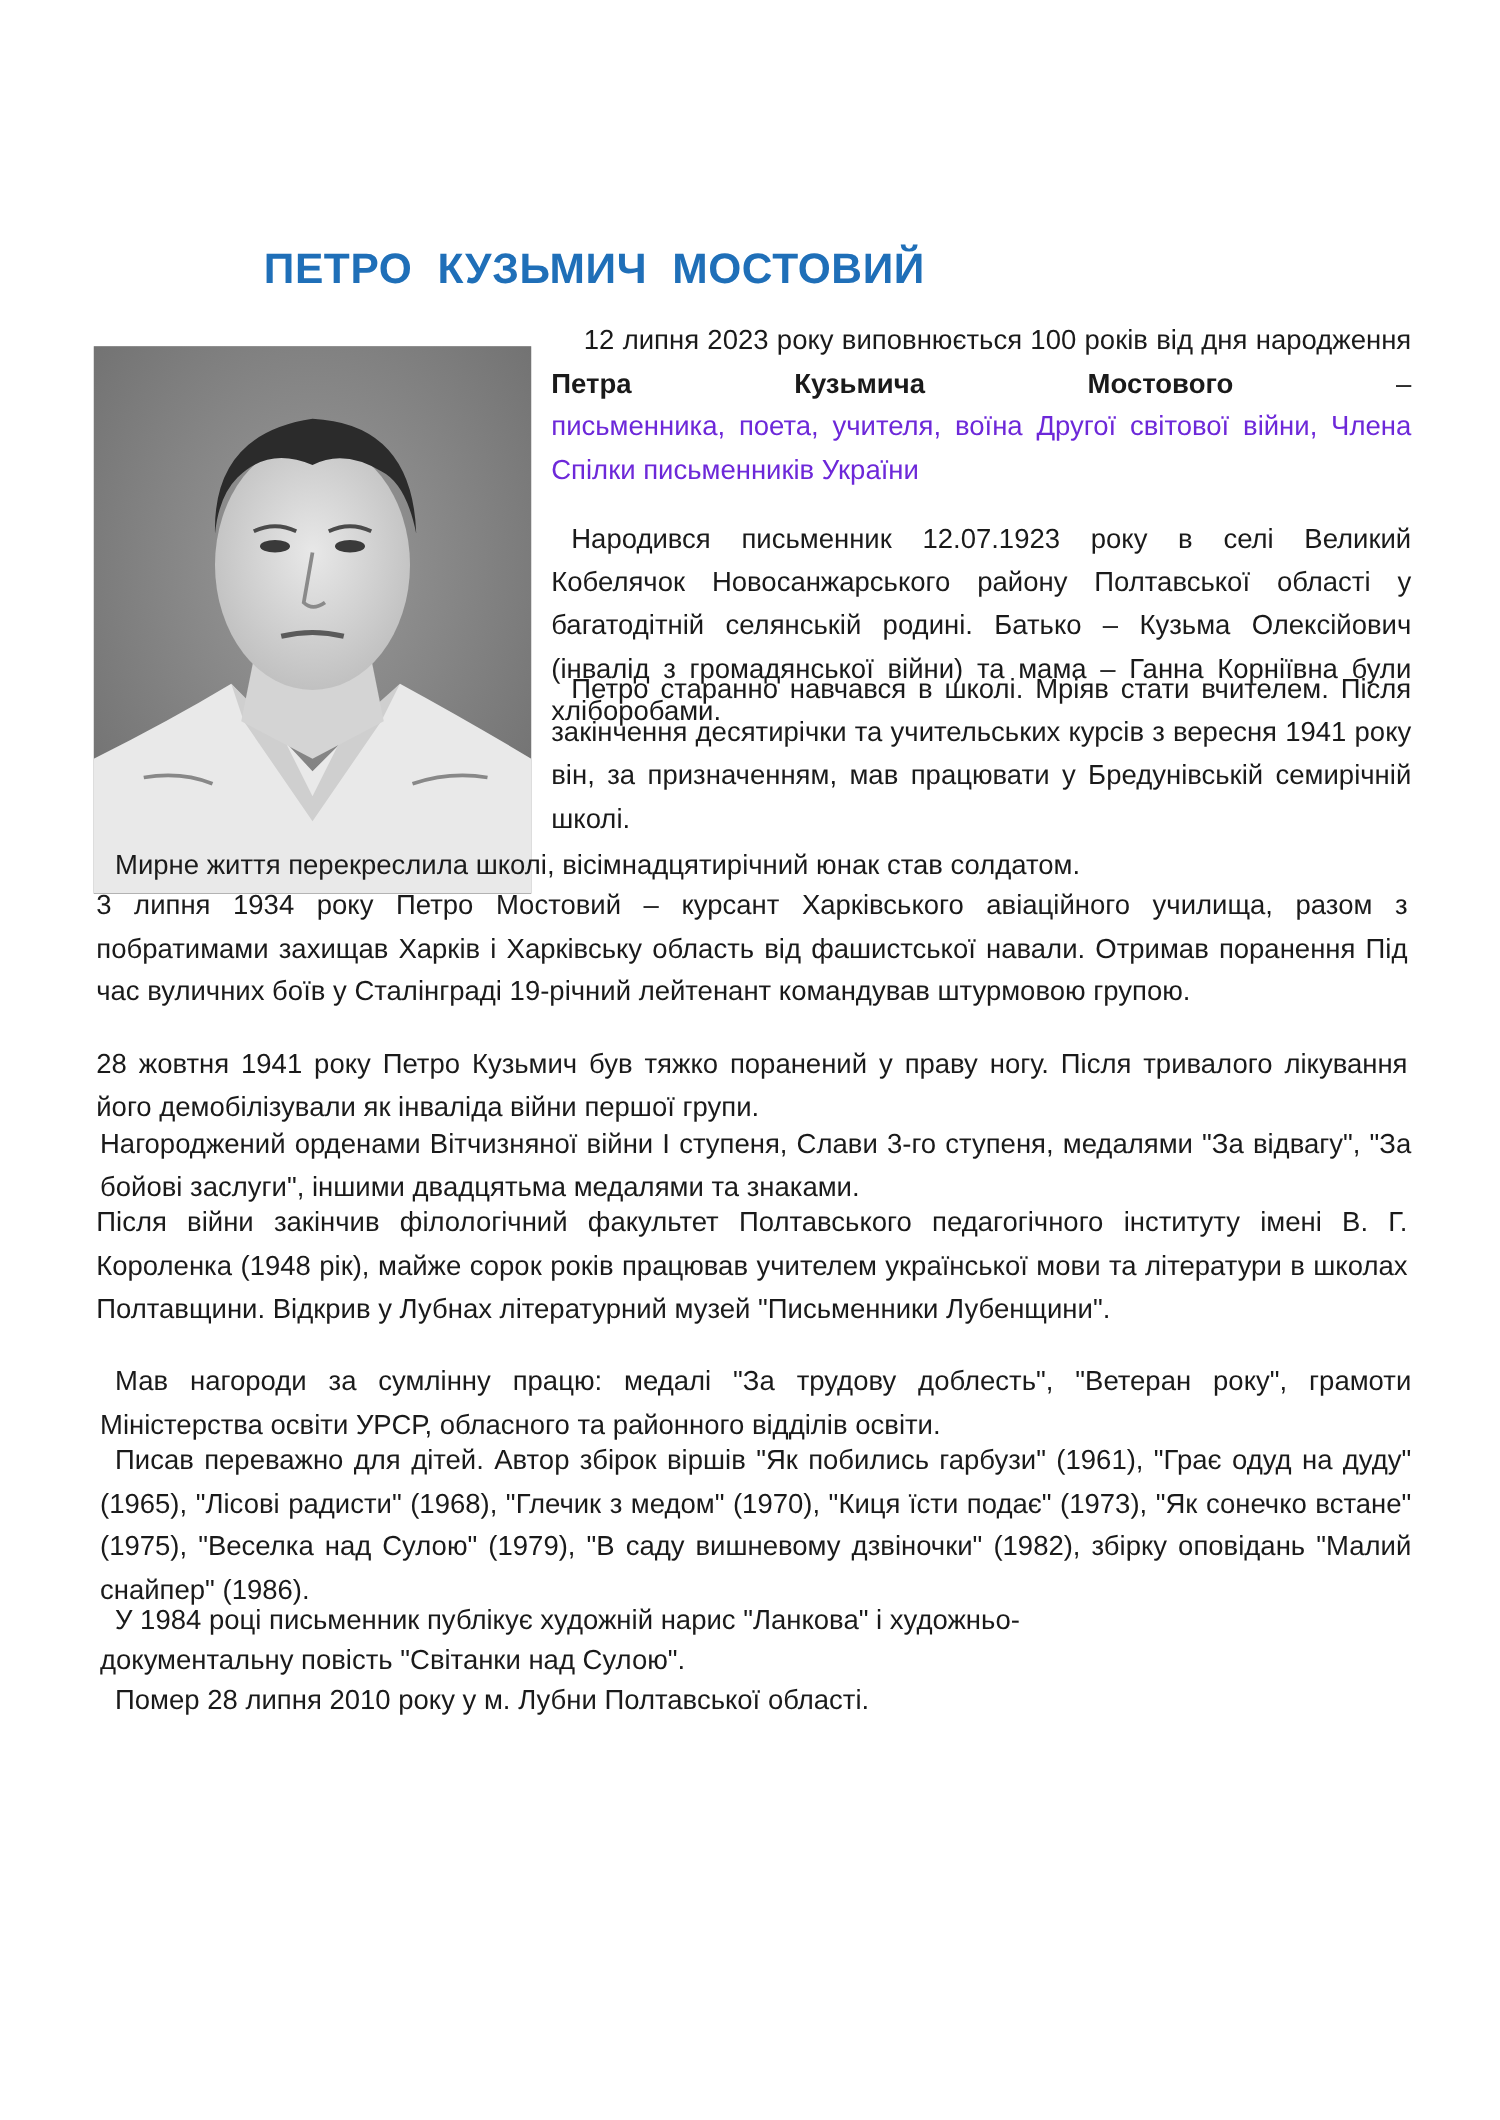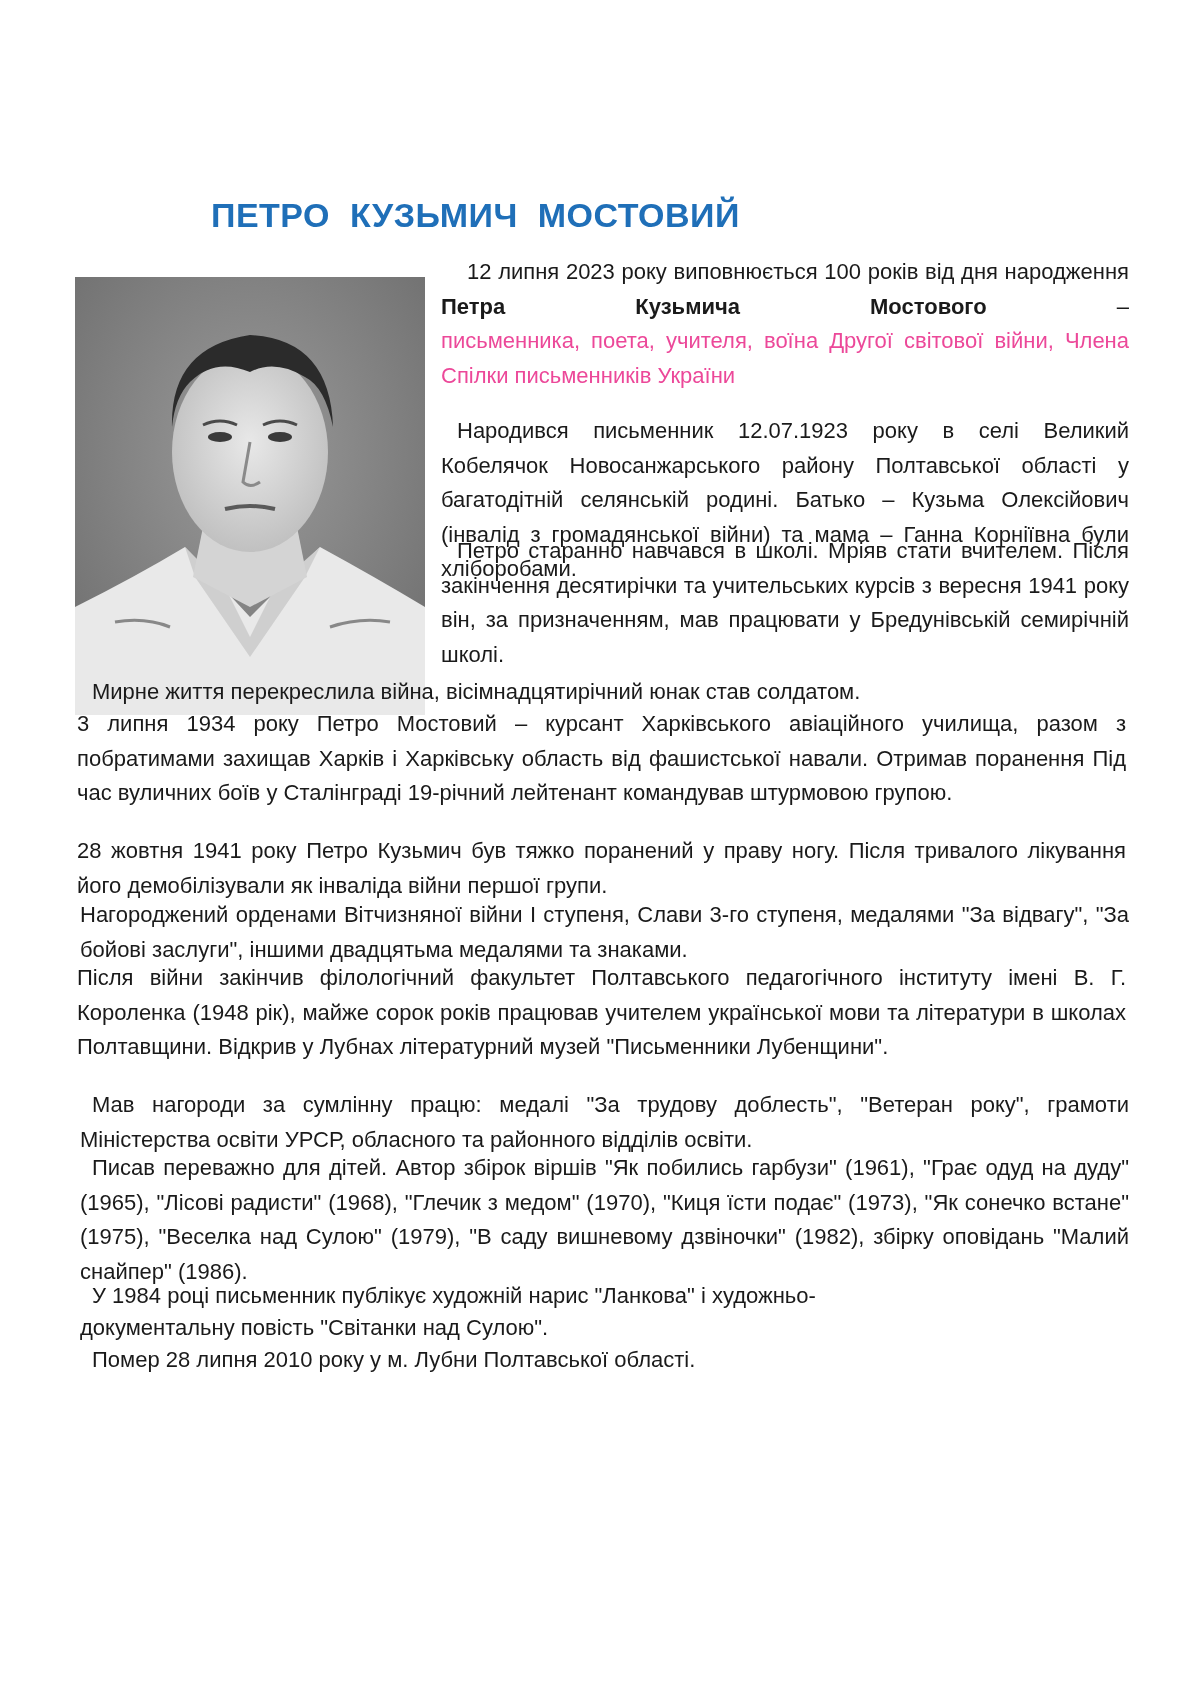--- a/index.html
+++ b/index.html
@@ -9,21 +9,21 @@
            font-size: 34px; font-weight: bold; color: #1f6fb8; letter-spacing: 0.5px;
            word-spacing: 10px; }
   .photo { position: absolute; left: 75px; top: 277px; width: 350px; height: 438px;
            background: #7f7f7f; overflow: hidden; }
   .photo svg { display: block; width: 100%; height: 100%; }
   .p { position: absolute; font-size: 22px; line-height: 34.5px; margin: 0; }
   .right { left: 441px; width: 688px; text-align: justify; }
   .full { left: 80px; width: 1049px; text-align: justify; }
   .last-left { text-align-last: left; }
   .justify-all { text-align-last: justify; }
-  .grey { color: #ec4899; }
+  .grey { color: #6d28d9; }
   .b { font-weight: bold; }
   .indent { text-indent: 26px; }
   .indent2 { text-indent: 16px; }
 </style>
 </head>
 <body>
 
 <h1 class="title">ПЕТРО  КУЗЬМИЧ   МОСТОВИЙ</h1>
 
 <div class="photo">
@@ -63,21 +63,21 @@
 </div>
 
 <p class="p right justify-all" style="top:255px;">
   <span class="indent" style="padding-left:26px;">12 липня 2023 року виповнюється 100 років від дня народження </span><span class="b">Петра Кузьмича Мостового</span><span> –</span>
 </p>
 <p class="p right last-left grey" style="top:324px;">письменника, поета, учителя, воїна Другої світової війни, Члена Спілки письменників України</p>
 
 <p class="p right last-left indent2" style="top:374px;margin-top:40px;">Народився письменник 12.07.1923 року в селі Великий Кобелячок Новосанжарського району Полтавської області у багатодітній селянській родині. Батько – Кузьма Олексійович (інвалід з громадянської війни) та мама – Ганна Корніївна були хліборобами.</p>
 <p class="p right last-left indent2" style="top:534px;">Петро старанно навчався в школі. Мріяв стати вчителем. Після закінчення десятирічки та учительських курсів з вересня 1941 року він, за призначенням, мав працювати у Бредунівській семирічній школі.</p>
 
-<p class="p full last-left" style="top:675px; text-indent:12px;">Мирне життя перекреслила війна, вісімнадцятирічний юнак став солдатом.</p>
+<p class="p full last-left" style="top:675px; text-indent:12px;">Мирне життя перекреслила школі, вісімнадцятирічний юнак став солдатом.</p>
 <p class="p full last-left" style="top:707px; text-indent:0px; left:77px;">3 липня 1934 року Петро Мостовий – курсант Харківського авіаційного училища, разом з побратимами захищав Харків і Харківську область від фашистської навали. Отримав поранення    Під час вуличних боїв у Сталінграді 19-річний лейтенант командував штурмовою групою.</p>
 <p class="p full last-left" style="top:834px; text-indent:0px; left:77px;">28 жовтня 1941 року Петро Кузьмич був тяжко поранений у праву ногу. Після тривалого лікування його демобілізували як інваліда війни першої групи.</p>
 <p class="p full last-left" style="top:898px;">Нагороджений орденами Вітчизняної війни І ступеня,  Слави 3-го ступеня, медалями "За відвагу", "За бойові заслуги", іншими двадцятьма медалями та знаками.</p>
 <p class="p full last-left" style="top:961px; text-indent:0px; left:77px;">Після війни закінчив філологічний факультет Полтавського педагогічного інституту імені В. Г. Короленка (1948 рік), майже сорок років працював учителем української мови та літератури в школах Полтавщини. Відкрив у Лубнах літературний музей "Письменники Лубенщини".</p>
 <p class="p full last-left" style="top:1088px; text-indent:12px;">Мав нагороди за сумлінну працю: медалі "За трудову доблесть", "Ветеран року", грамоти Міністерства освіти УРСР, обласного та районного відділів освіти.</p>
 <p class="p full last-left" style="top:1151px; text-indent:12px;">Писав переважно для дітей. Автор збірок віршів "Як побились гарбузи" (1961), "Грає одуд на дуду" (1965), "Лісові радисти" (1968), "Глечик з медом" (1970), "Киця їсти подає" (1973), "Як сонечко встане" (1975), "Веселка над Сулою" (1979), "В саду вишневому дзвіночки" (1982), збірку оповідань "Малий снайпер" (1986).</p>
 <p class="p full last-left" style="top:1279px; text-indent:12px;">У 1984 році письменник публікує художній нарис "Ланкова"  і художньо-</p>
 <p class="p full last-left" style="top:1311px;">документальну повість "Світанки над Сулою".</p>
 <p class="p full last-left" style="top:1343px; text-indent:12px;">Помер 28 липня 2010 року у м. Лубни Полтавської області.</p>
 

